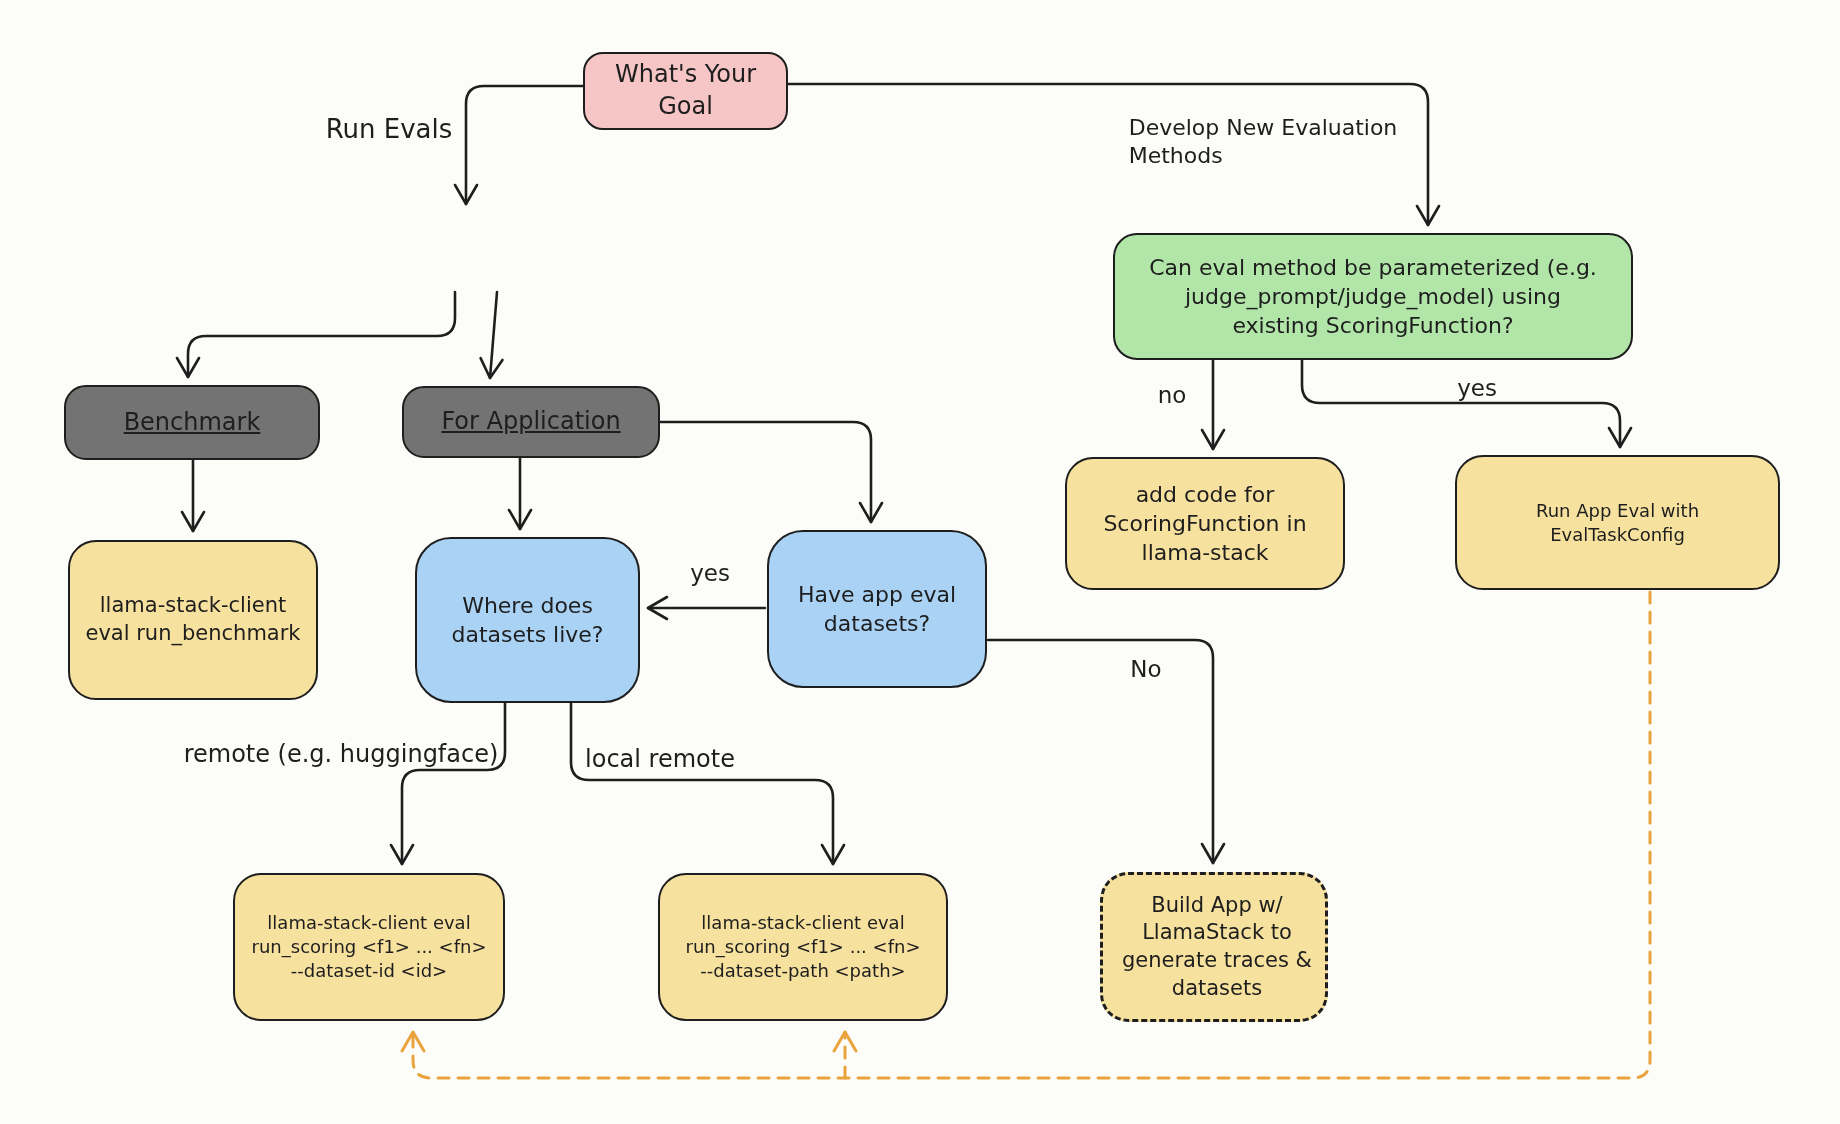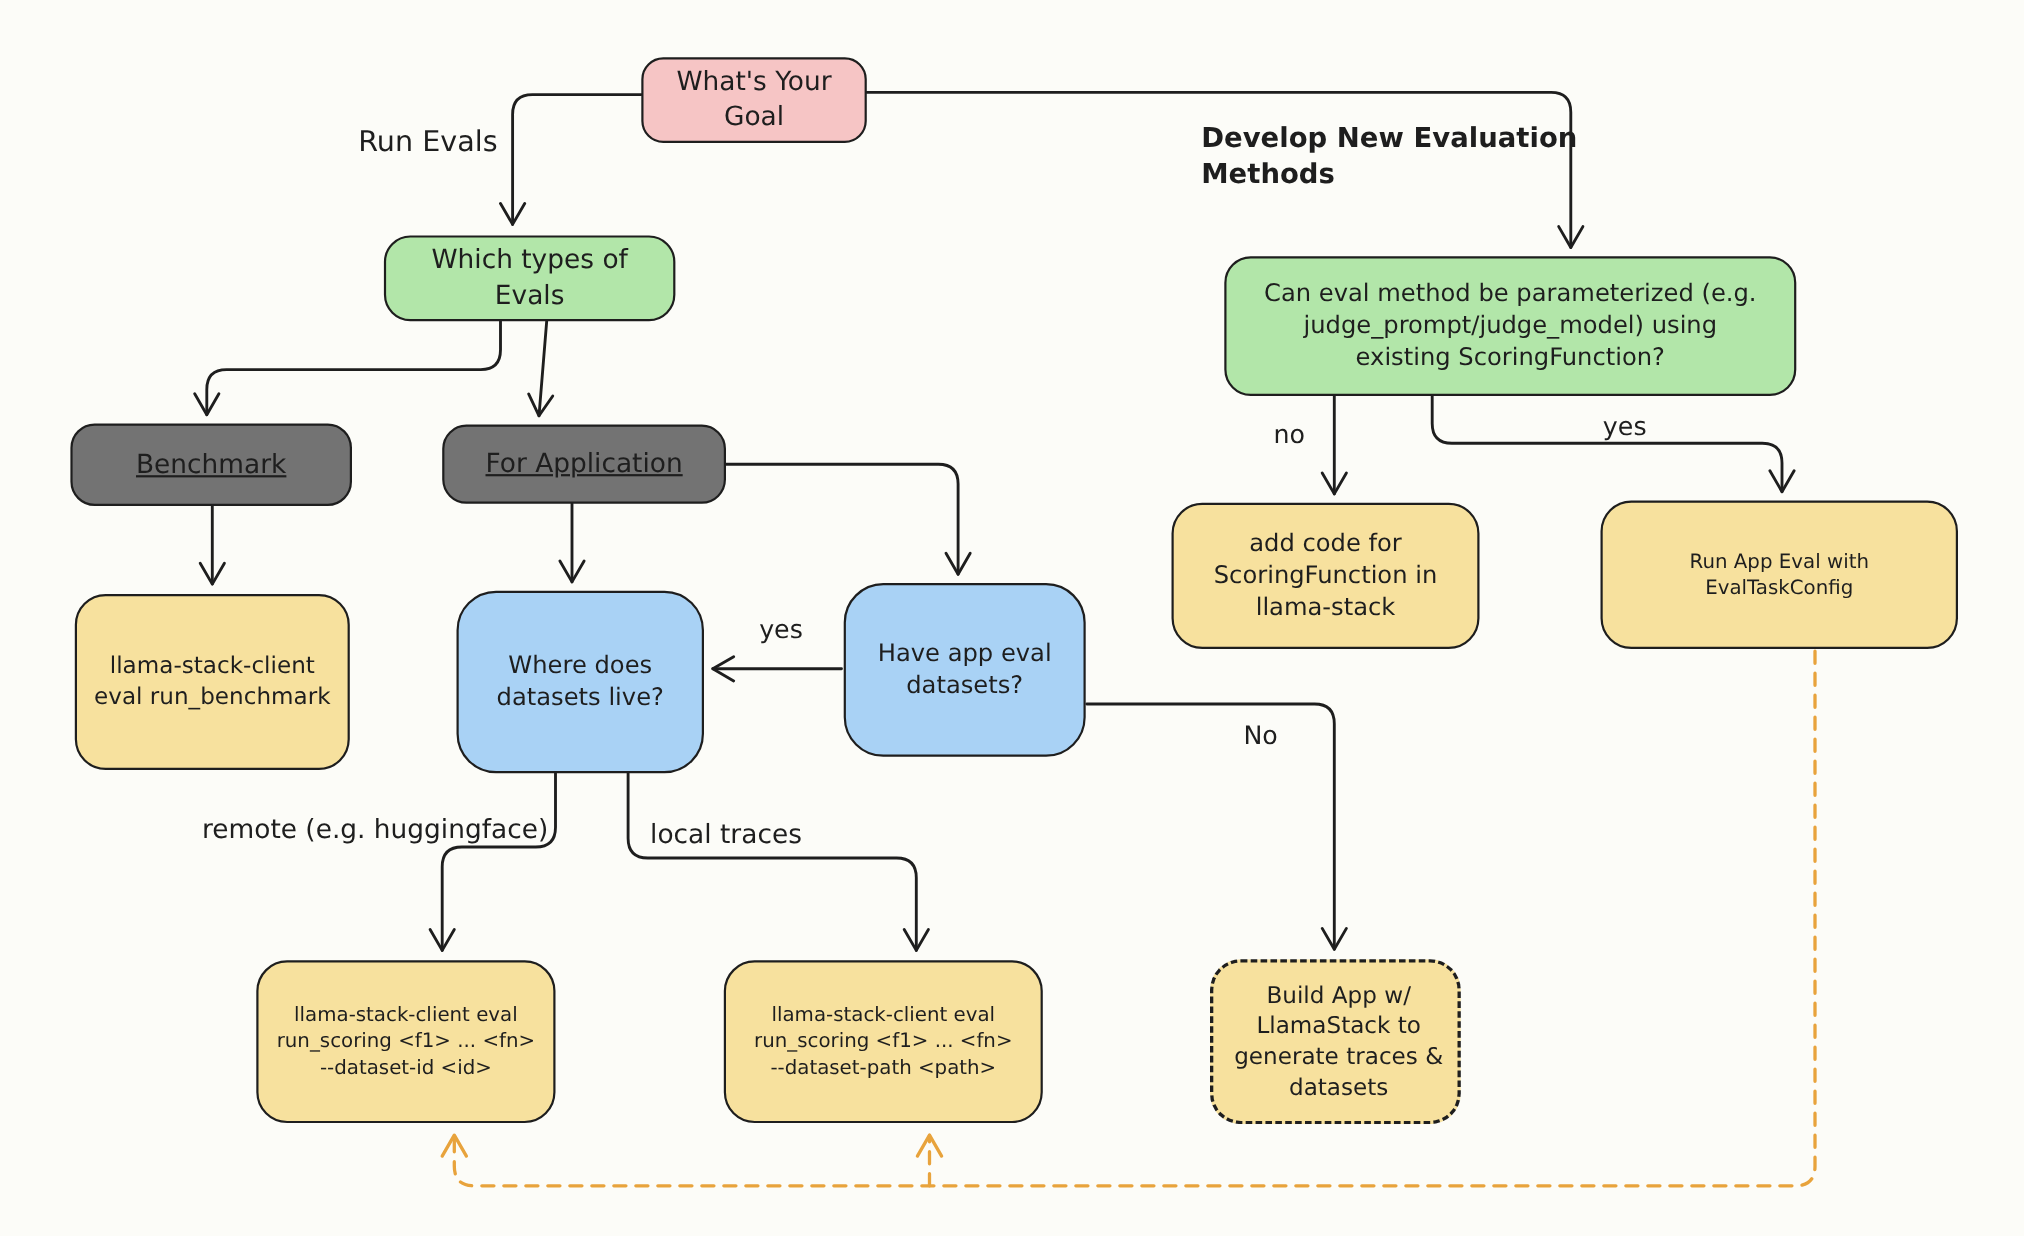--- a/index.html
+++ b/index.html
@@ -56,22 +56,20 @@
         <path d="M 1302 360 L 1302 385 Q 1302 403 1320 403 L 1602 403 Q 1620 403 1620 421 L 1620 447" fill="none" stroke="#1e1e1e" stroke-width="2.6" stroke-linecap="round" marker-end="url(#arrow-ink)"></path>
         <path d="M 505 703 L 505 752 Q 505 770 487 770 L 420 770 Q 402 770 402 788 L 402 864" fill="none" stroke="#1e1e1e" stroke-width="2.6" stroke-linecap="round" marker-end="url(#arrow-ink)"></path>
         <path d="M 571 703 L 571 762 Q 571 780 589 780 L 815 780 Q 833 780 833 798 L 833 864" fill="none" stroke="#1e1e1e" stroke-width="2.6" stroke-linecap="round" marker-end="url(#arrow-ink)"></path>
         <path d="M 1650 592 L 1650 1060 Q 1650 1078 1632 1078 L 431 1078 Q 413 1078 413 1060 L 413 1032" fill="none" stroke="#e8a33c" stroke-width="3" stroke-linecap="round" stroke-dasharray="11 9" marker-end="url(#arrow-orange)"></path>
         <path d="M 845 1078 L 845 1032" fill="none" stroke="#e8a33c" stroke-width="3" stroke-linecap="round" stroke-dasharray="11 9" marker-end="url(#arrow-orange)"></path>
       </g>
   </svg>
 
 <div class="node pink" style="left: 583px; top: 52px; width: 205px; height: 78px; font-size: 24px;">What's Your
 Goal</div>
-    <div class="node green" style="left: 349px; top: 214px; width: 265px; height: 78px; font-size: 24px;">Which types of
-Evals</div>
     <div class="node green" style="left: 1113px; top: 233px; width: 520px; height: 127px; font-size: 22px;">Can eval method be parameterized (e.g.
 judge_prompt/judge_model) using
 existing ScoringFunction?</div>
     <div class="node white" style="left: 64px; top: 385px; width: 256px; height: 75px; font-size: 24px;">Benchmark</div>
     <div class="node white" style="left: 402px; top: 386px; width: 258px; height: 72px; font-size: 24px;">For Application</div>
     <div class="node yellow" style="left: 68px; top: 540px; width: 250px; height: 160px; font-size: 21px;">llama-stack-client
 eval run_benchmark</div>
     <div class="node blue" style="left: 415px; top: 537px; width: 225px; height: 166px; font-size: 22px;">Where does
 datasets live?</div>
     <div class="node blue" style="left: 767px; top: 530px; width: 220px; height: 158px; font-size: 22px;">Have app eval
@@ -85,21 +83,21 @@
 run_scoring &lt;f1&gt; ... &lt;fn&gt;
 --dataset-id &lt;id&gt;</div>
     <div class="node yellow" style="left: 658px; top: 873px; width: 290px; height: 148px; font-size: 18px;">llama-stack-client eval
 run_scoring &lt;f1&gt; ... &lt;fn&gt;
 --dataset-path &lt;path&gt;</div>
     <div class="node yellow dashed" style="left: 1100px; top: 872px; width: 228px; height: 150px; font-size: 21px; padding-left: 16px;">Build App w/
 LlamaStack to
 generate traces &amp;
 datasets</div>
     <div class="flabel" style="left: 389px; top: 130px; font-size: 26px;">Run Evals</div>
-    <div class="flabel" style="left: 1263px; top: 142px; font-size: 25px; font-weight: bold;">Develop New Evaluation
+    <div class="flabel" style="left: 1263px; top: 142px; font-size: 22px;">Develop New Evaluation
 Methods</div>
     <div class="flabel" style="left: 710px; top: 574px; font-size: 23px;">yes</div>
     <div class="flabel" style="left: 1172px; top: 396px; font-size: 23px;">no</div>
     <div class="flabel" style="left: 1477px; top: 389px; font-size: 23px;">yes</div>
     <div class="flabel" style="left: 1146px; top: 670px; font-size: 23px;">No</div>
     <div class="flabel" style="left: 341px; top: 754px; font-size: 24px;">remote (e.g. huggingface)</div>
-    <div class="flabel" style="left: 660px; top: 759px; font-size: 24px;">local traces</div>
+    <div class="flabel" style="left: 660px; top: 759px; font-size: 24px;">local remote</div>
   </div>
 
 </body></html>

